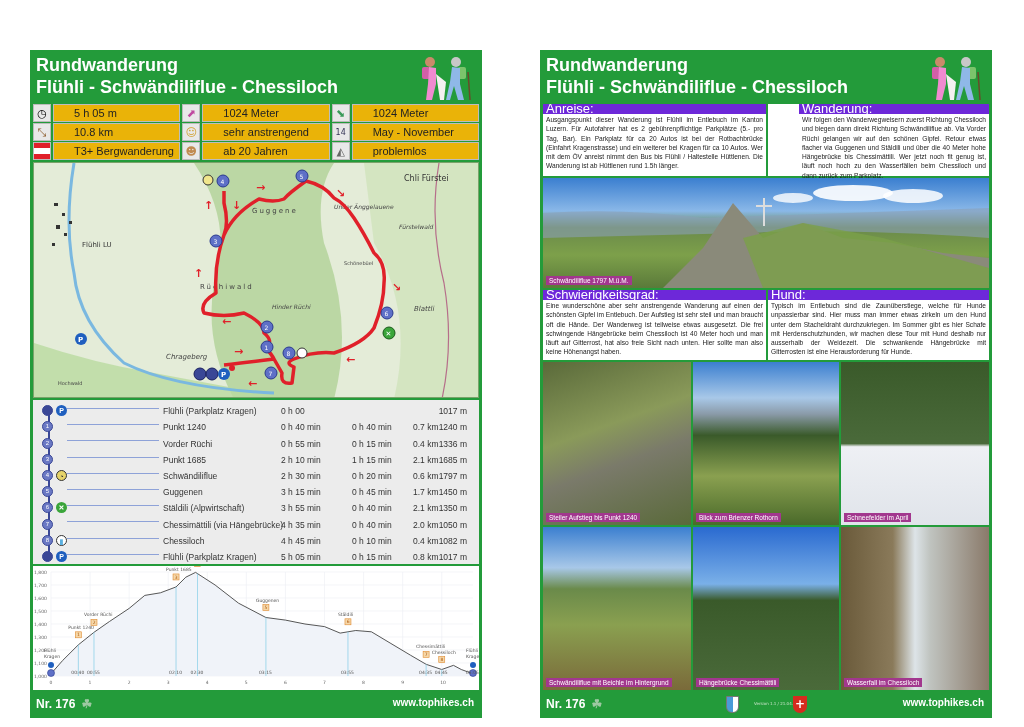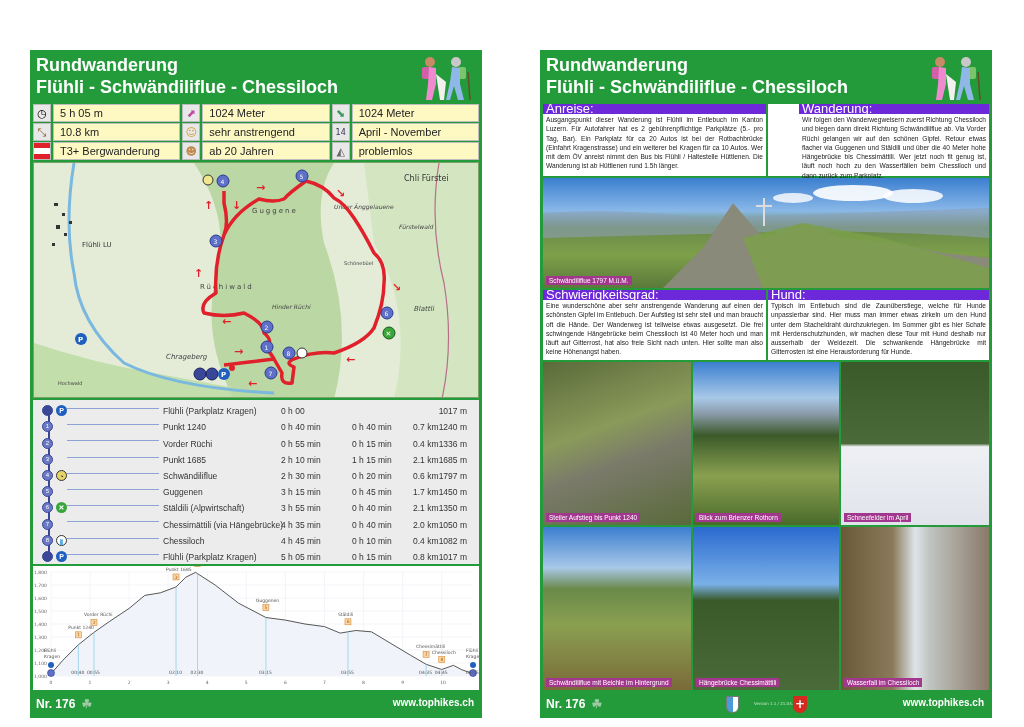--- a/index.html
+++ b/index.html
@@ -7,21 +7,21 @@
   .page { position: absolute; top: 30px; width: 452px; height: 668px; background: #239b3a; margin-top: 20px; }
   #page-left { left: 30px; }
   #page-right { left: 540px; }
   .title { position: absolute; left: 6px; top: 4px; color: #fff; font-family: "Liberation Sans", sans-serif; font-weight: bold; font-size: 18px; line-height: 22px; }
   .hikers { position: absolute; right: 8px; top: 4px; width: 62px; height: 48px; }
   .facts { position: absolute; left: 3px; top: 54px; width: 446px; }
   .fact-row { display: flex; height: 18px; margin-bottom: 1px; }
   .fact { display: flex; flex: 1; margin-right: 2px; }
   .fact:last-child { margin-right: 0; }
   .fact-icon { width: 18px; height: 18px; background: #e8e8e8; border: 1px solid #bbb; margin-right: 2px; display: flex; align-items: center; justify-content: center; font-size: 11px; }
-  .fact-text { flex: 1; background: #fef9c3; border: 1px solid #bdbdbd; font-size: 11px; line-height: 16px; padding-left: 6px; color: #222; font-family: "Liberation Sans", sans-serif; }
+  .fact-text { flex: 1; background: #eab308; border: 1px solid #bdbdbd; font-size: 11px; line-height: 16px; padding-left: 20px; color: #222; font-family: "Liberation Sans", sans-serif; }
   .map { position: absolute; left: 3px; top: 112px; width: 446px; height: 236px; background: #d8e6c9; overflow: hidden; border: 1px solid #7aa36a; }
   .stops { position: absolute; left: 3px; top: 350px; width: 446px; height: 164px; background: #ececec; }
   .stop-row { display: flex; align-items: flex-end; height: 16.2px; font-size: 8.5px; color: #333; font-family: "Liberation Sans", sans-serif; position: relative; }
   .stop-num { width: 11px; height: 11px; border-radius: 50%; background: #6b79c4; border: 1.5px solid #3a4796; color: #fff; font-size: 6px; text-align: center; line-height: 9px; margin-left: 9px; z-index: 2; }
   .stop-badge { width: 11px; height: 11px; border-radius: 50%; margin-left: 3px; font-size: 7px; text-align: center; line-height: 11px; color: #fff; font-weight: bold; }
   .stop-line { position: absolute; left: 34px; width: 92px; top: 8px; height: 1px; background: #8ea2d8; }
   .stop-name { position: absolute; left: 130px; }
   .stop-t { position: absolute; left: 248px; }
   .stop-d { position: absolute; left: 319px; }
   .stop-km { position: absolute; left: 380px; }
@@ -79,21 +79,21 @@
       <div class="fact">
           <span class="fact-icon" style="color:#8a5a2a">⤡</span>
           <span class="fact-text">10.8 km</span>
         </div>
       <div class="fact">
           <span class="fact-icon" style="color:#d0a030">☺</span>
           <span class="fact-text">sehr anstrengend</span>
         </div>
       <div class="fact">
           <span class="fact-icon" style="font-size:8px;color:#335">14</span>
-          <span class="fact-text">April - November</span>
+          <span class="fact-text">May - November</span>
         </div>
     </div>
     <div class="fact-row">
       <div class="fact">
           <span class="fact-icon" style="background:linear-gradient(#e0202a 33%,#fff 33%,#fff 66%,#e0202a 66%)"></span>
           <span class="fact-text">T3+ Bergwanderung</span>
         </div>
       <div class="fact">
           <span class="fact-icon" style="color:#c08a50">☻</span>
           <span class="fact-text">ab 20 Jahren</span>

